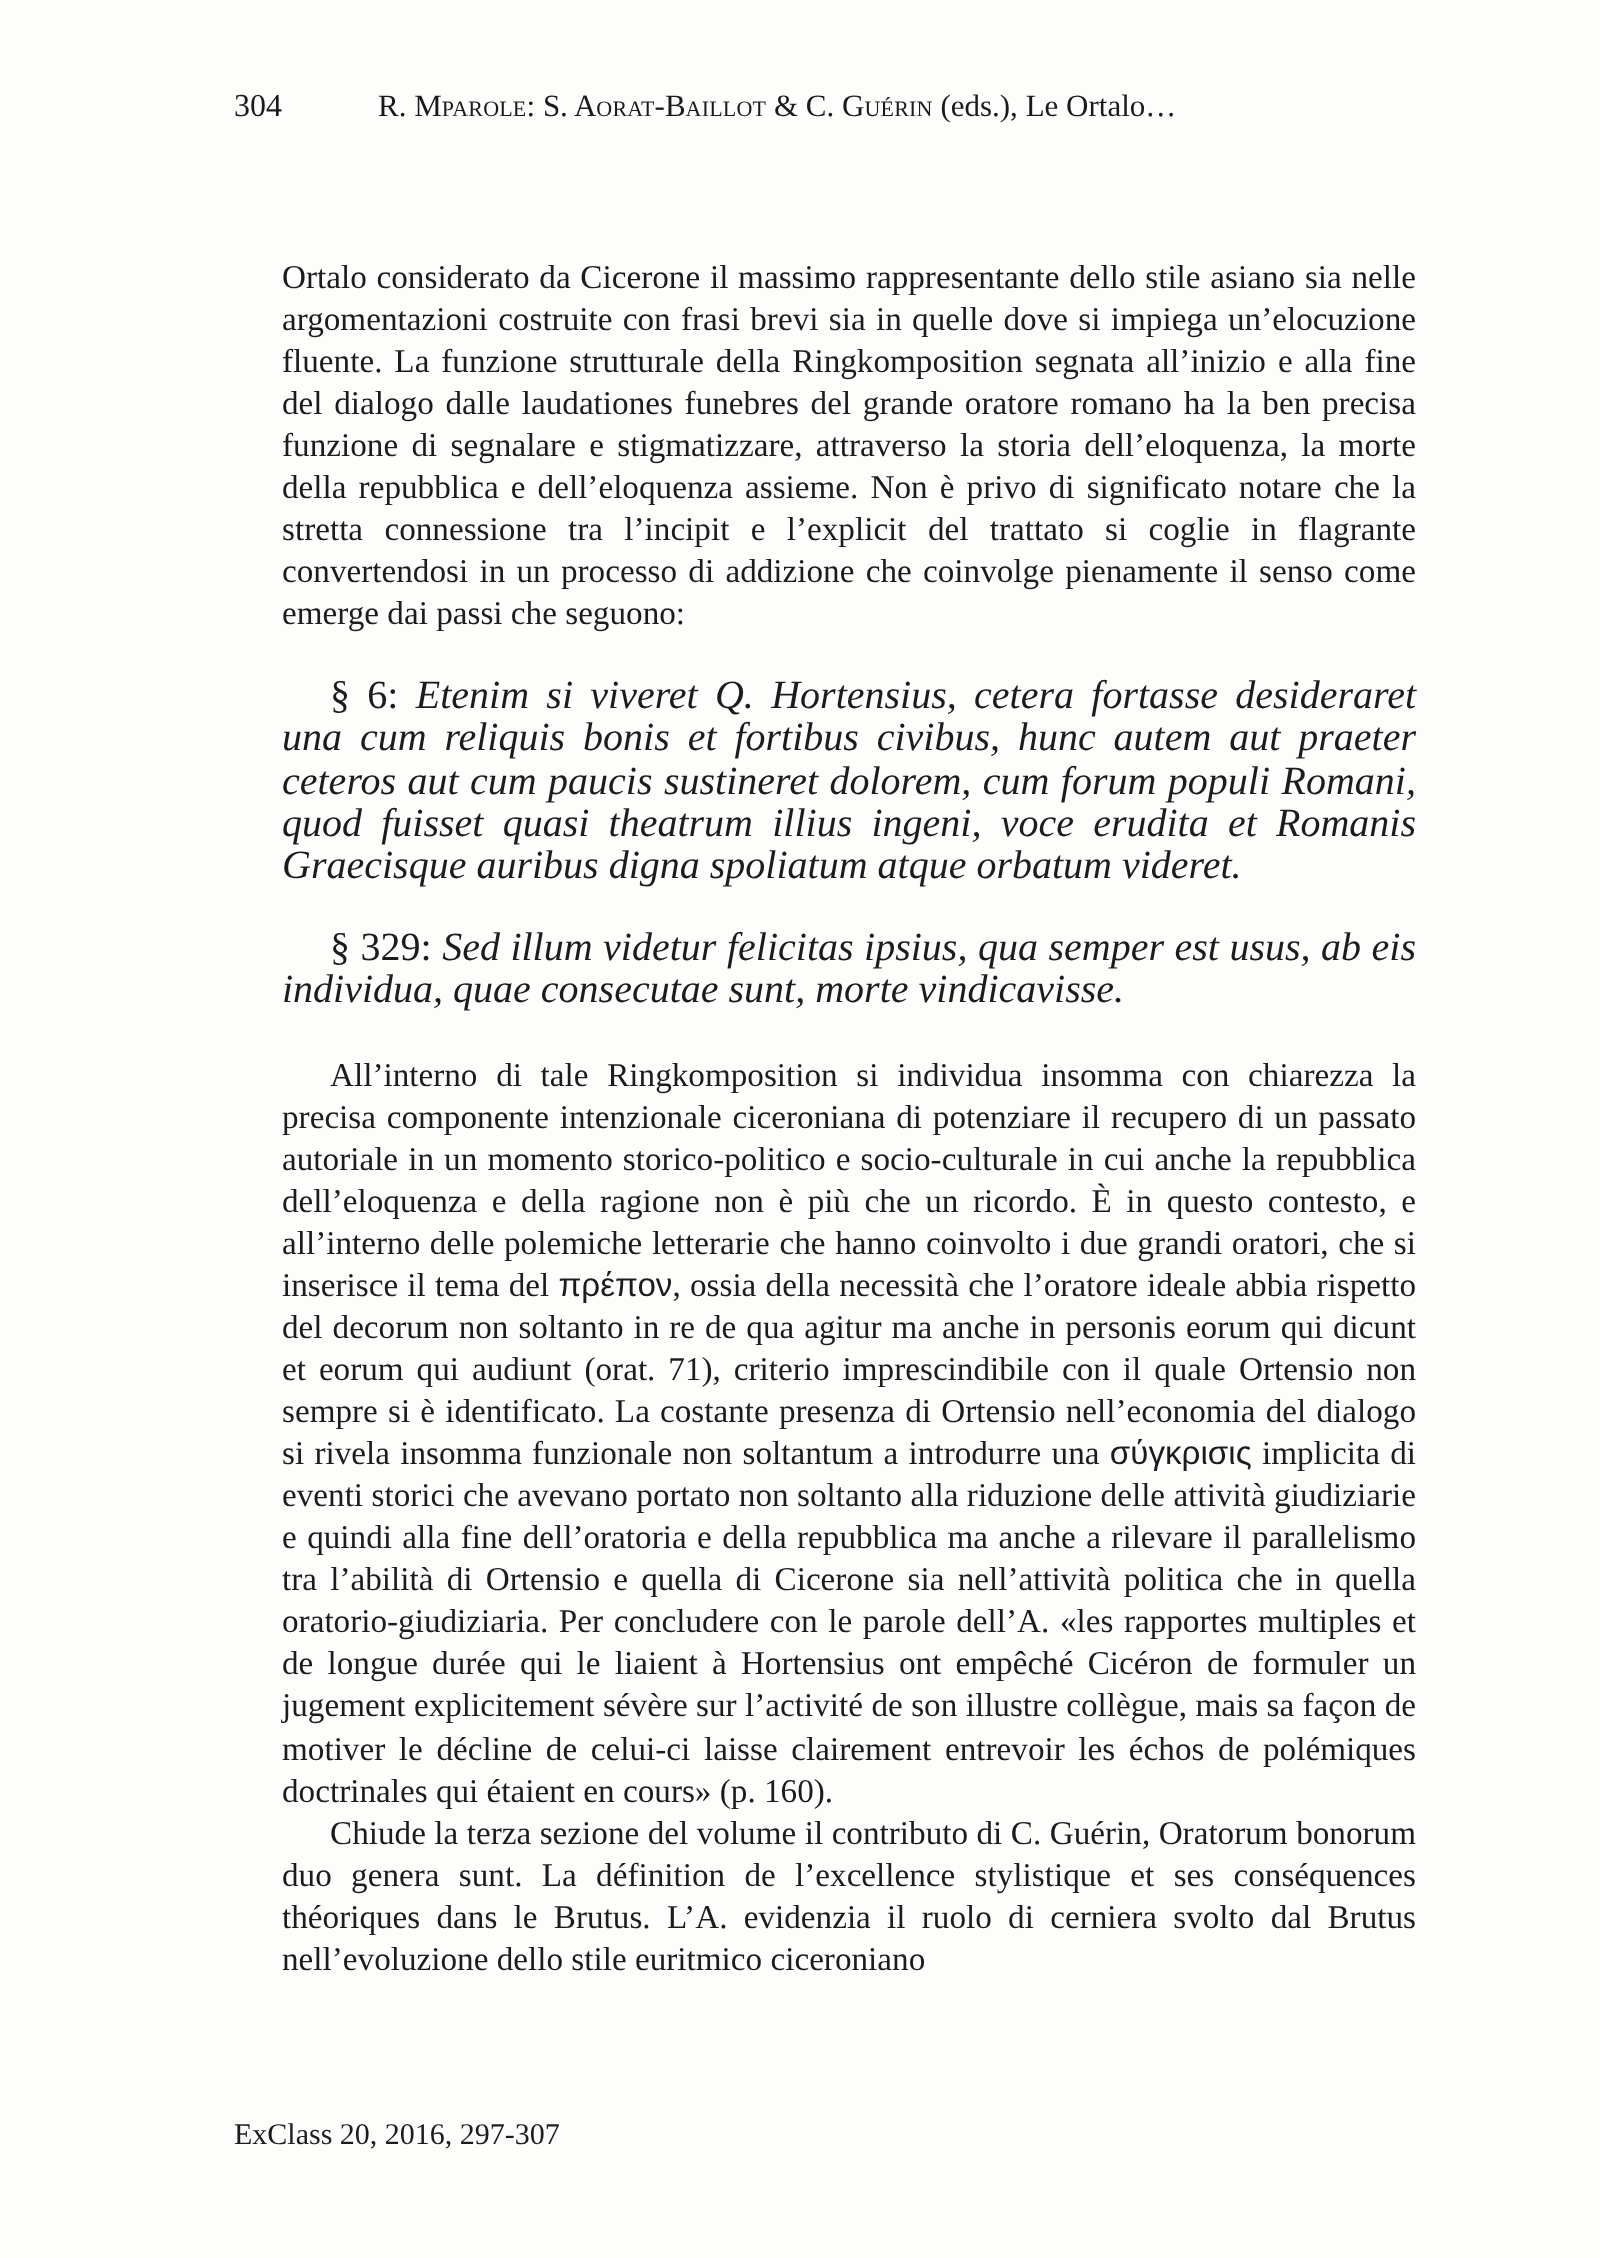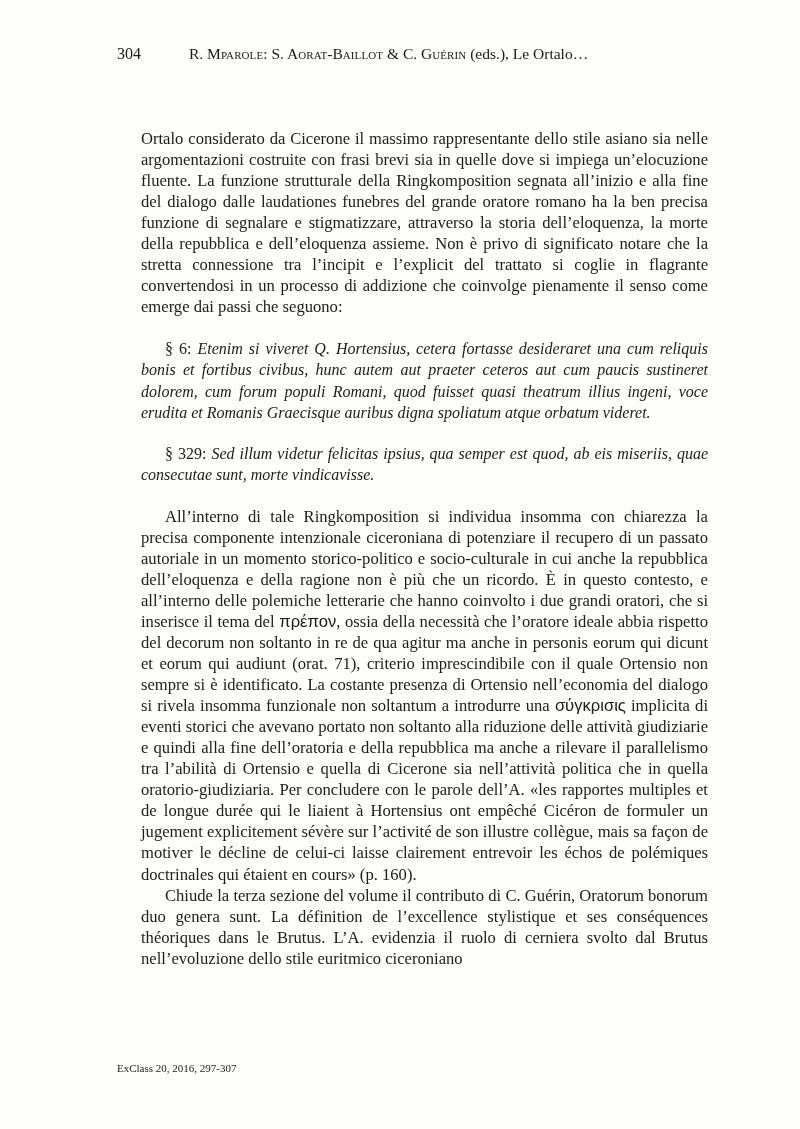--- a/index.html
+++ b/index.html
@@ -60,21 +60,21 @@
     text-align: justify;
     text-justify: inter-word;
     hyphens: none;
     color: #1c1c1c;
   }
   p.indent { text-indent: 24px; }
   p.noindent { text-indent: 0; }
 
   .quote {
     margin: 0;
-    font-size: 16px;
+    font-size: 20px;
     line-height: 21.05px;
     text-align: justify;
     font-style: italic;
     text-indent: 24px;
     color: #1c1c1c;
   }
   .quote .roman { font-style: normal; }
 
   .gap-before { margin-top: 21px; }
   .gap-small  { margin-top: 20px; }
@@ -82,42 +82,42 @@
   .greek {
     font-family: Liberation Sans, sans-serif;
     font-style: normal;
   }
 
   
   .footer {
     position: absolute;
     left: 117px;
     top: 1058px;
-    font-size: 11px;
+    font-size: 15px;
     line-height: 20px;
     color: #1c1c1c;
     white-space: nowrap;
   }
 </style>
 </head>
 <body>
 
 <div class="page">
 
   <div class="running-head">
     <span class="folio">304</span><span>R. M</span><span class="sc">parole</span><span>: </span><span>S. A</span><span class="sc">orat</span><span>-B</span><span class="sc">aillot</span><span> &amp; </span><span>C. G</span><span class="sc">uérin</span><span> (eds.), </span><span class="it">Le</span><span> Ortalo…</span>
   </div>
 
   <div class="textblock">
 
     <p class="noindent"><span>Ortalo considerato da Cicerone il massimo rappresentante dello stile asiano sia nelle argomentazioni costruite con frasi brevi sia in quelle dove si impiega un’elocuzione fluente. La funzione strutturale della </span><span class="it">Ringkomposition</span><span> segnata all’inizio e alla fine del dialogo dalle </span><span class="it">laudationes funebres</span><span> del grande oratore romano ha la ben precisa funzione di segnalare e stigmatizzare, attraverso la storia dell’eloquenza, la morte della repubblica e dell’eloquenza assieme. Non è privo di significato notare che la stretta connessione tra l’</span><span class="it">incipit</span><span> e l’</span><span class="it">explicit</span><span> del trattato si coglie in flagrante convertendosi in un processo di addizione che coinvolge pienamente il senso come emerge dai passi che seguono:</span></p>
 
     <p class="quote gap-before"><span class="roman">§ 6: </span><span>Etenim si viveret Q. Hortensius, cetera fortasse desideraret una cum reliquis bonis et fortibus civibus, hunc autem aut praeter ceteros aut cum paucis sustineret dolorem, cum forum populi Romani, quod fuisset quasi theatrum illius ingeni, voce erudita et Romanis Graecisque auribus digna spoliatum atque orbatum videret.</span></p>
 
-    <p class="quote gap-small"><span class="roman">§ 329: </span><span>Sed illum videtur felicitas ipsius, qua semper est quod, ab eis miseriis, quae consecutae sunt, morte vindicavisse.</span></p>
+    <p class="quote gap-small"><span class="roman">§ 329: </span><span>Sed illum videtur felicitas ipsius, qua semper est usus, ab eis individua, quae consecutae sunt, morte vindicavisse.</span></p>
 
     <p class="indent gap-before"><span>All’interno di tale </span><span class="it">Ringkomposition</span><span> si individua insomma con chiarezza la precisa componente intenzionale ciceroniana di potenziare il recupero di un passato autoriale in un momento storico-politico e socio-culturale in cui anche la repubblica dell’eloquenza e della ragione non è più che un ricordo. È in questo contesto, e all’interno delle polemiche letterarie che hanno coinvolto i due grandi oratori, che si inserisce il tema del </span><span class="greek">πρέπον</span><span>, ossia della necessità che l’oratore ideale abbia rispetto del </span><span class="it">decorum</span><span> non soltanto </span><span class="it">in re de qua agitur</span><span> ma anche </span><span class="it">in personis eorum qui dicunt et eorum qui audiunt</span><span> (</span><span class="it">orat.</span><span> 71), criterio imprescindibile con il quale Ortensio non sempre si è identificato. La costante presenza di Ortensio nell’economia del dialogo si rivela insomma funzionale non soltantum a introdurre una </span><span class="greek">σύγκρισις</span><span> implicita di eventi storici che avevano portato non soltanto alla riduzione delle attività giudiziarie e quindi alla fine dell’oratoria e della repubblica ma anche a rilevare il parallelismo tra l’abilità di Ortensio e quella di Cicerone sia nell’attività politica che in quella oratorio-giudiziaria. Per concludere con le parole dell’A. «les rapportes multiples  et de longue durée qui le liaient à Hortensius ont empêché Cicéron de formuler un jugement explicitement sévère sur l’activité de son illustre collègue, mais sa façon de motiver le décline de celui-ci laisse clairement entrevoir les échos de polémiques doctrinales qui étaient en cours» (p. 160).</span></p>
 
     <p class="indent"><span>Chiude la terza sezione del volume il contributo di C. Guérin, Oratorum bonorum duo genera sunt. </span><span class="it">La définition de l’excellence stylistique et ses conséquences théoriques dans le</span><span> Brutus. L’A. evidenzia il ruolo di cerniera svolto dal </span><span class="it">Brutus</span><span> nell’evoluzione dello stile euritmico ciceroniano</span></p>
 
   </div>
 
   <div class="footer"><span class="it">ExClass</span><span> 20, 2016, 297-307</span></div>
 
 </div>

